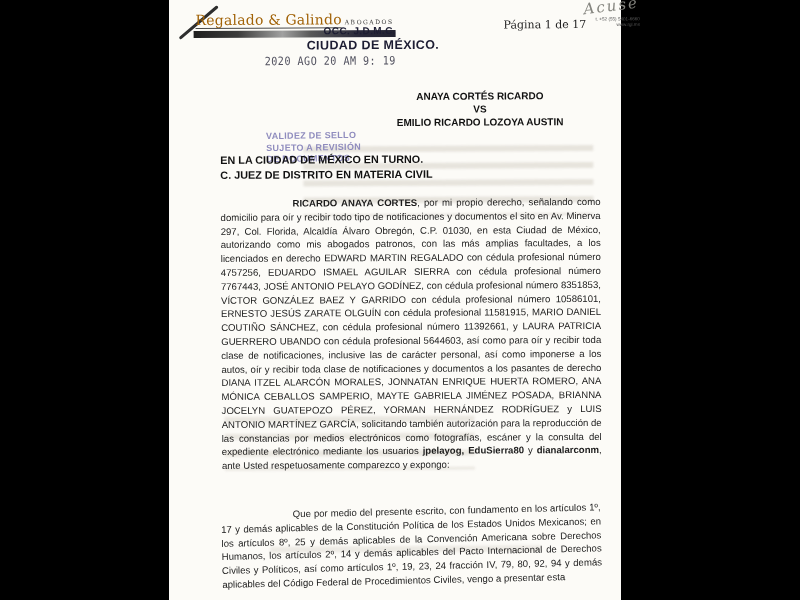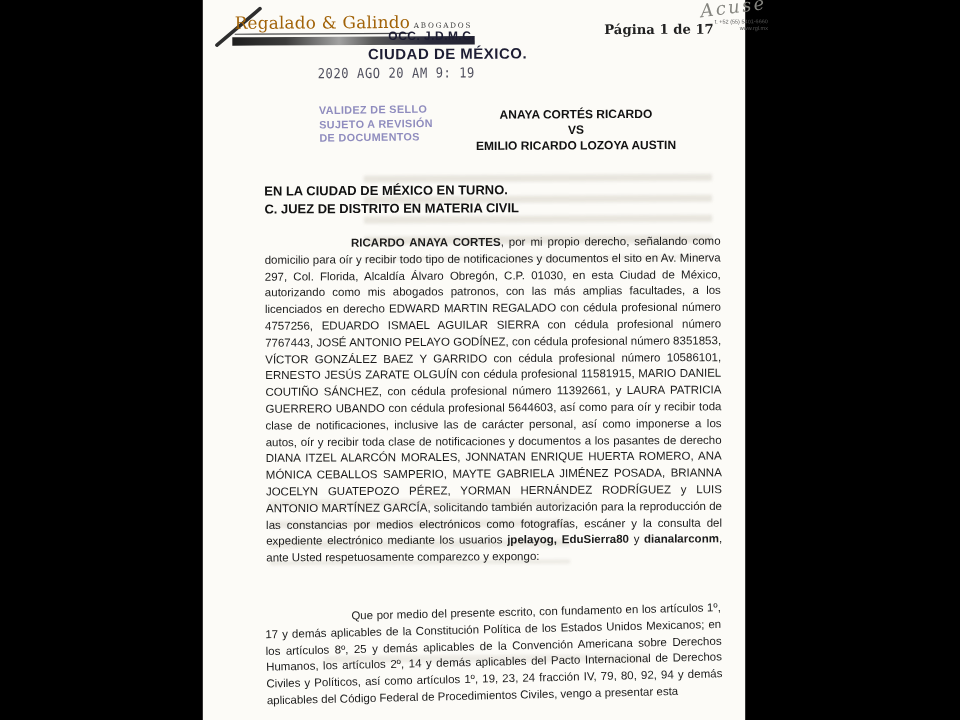--- a/index.html
+++ b/index.html
@@ -10,31 +10,31 @@
   .abs{position:absolute;}
 
   
   .firm-name{font-family:"DejaVu Serif",serif;font-size:14px;color:#a16207;letter-spacing:0.2px;white-space:nowrap;}
   .firm-sub{font-family:"DejaVu Serif",serif;font-size:6px;color:#3a3a3a;letter-spacing:1.5px;margin-left:3px;}
   .firm-underline{height:1px;background:#4a4a4a;}
   .firm-bar{height:7px;background:linear-gradient(90deg,#0c0c0c 0%,#2b2b2b 22%,#999 44%,#4a4a4a 58%,#17172a 82%,#101020 100%);opacity:0.92;}
   .court-stamp{font-weight:bold;color:#1d1d33;white-space:nowrap;letter-spacing:0.4px;}
   .court-stamp.l1{font-size:10px;}
   .court-stamp.l2{font-size:12.5px;}
-  .page-number{font-family:"DejaVu Serif",serif;font-weight:bold;font-size:11px;color:#222;white-space:nowrap;}
+  .page-number{font-family:"DejaVu Serif",serif;font-weight:normal;font-size:11px;color:#222;white-space:nowrap;}
   .contact{font-size:5px;color:#555;text-align:right;line-height:6px;transform:scale(0.92);transform-origin:left top;white-space:nowrap;}
   .handwriting{font-family:"DejaVu Serif",serif;font-style:italic;font-size:15px;color:#85857f;
                transform:rotate(-7deg);letter-spacing:2px;white-space:nowrap;}
   .pen-slash{width:50px;height:2.5px;background:#2e2e2e;transform:rotate(-40deg);border-radius:2px;}
 
   .date-stamp{font-family:"DejaVu Sans Mono",monospace;font-size:11px;color:#50505e;
               letter-spacing:0.5px;transform:scale(0.92,1.05);transform-origin:left top;white-space:nowrap;}
 
   .validity-stamp{font-size:9px;font-weight:bold;color:#8a87bb;line-height:11.5px;
-                  letter-spacing:0.3px;transform:rotate(-0.5deg);white-space:nowrap;opacity:0.95;}
+                  letter-spacing:0.3px;transform:rotate(-0.5deg);white-space:nowrap;opacity:0.95;margin-top:44px;}
 
   .caption{width:200px;text-align:center;font-weight:bold;font-size:10px;color:#111;line-height:13px;}
 
   .addressee{font-weight:bold;font-size:10.8px;color:#111;line-height:14.5px;white-space:nowrap;}
 
   .bodytext{font-size:9.6px;color:#1b1b1b;line-height:13.8px;text-align:justify;width:380px;}
   .bodytext .indent{display:inline-block;width:72px;}
   .b{font-weight:bold;}
   .bi{font-weight:bold;}
   .p2{transform:rotate(-1deg);transform-origin:left bottom;}

